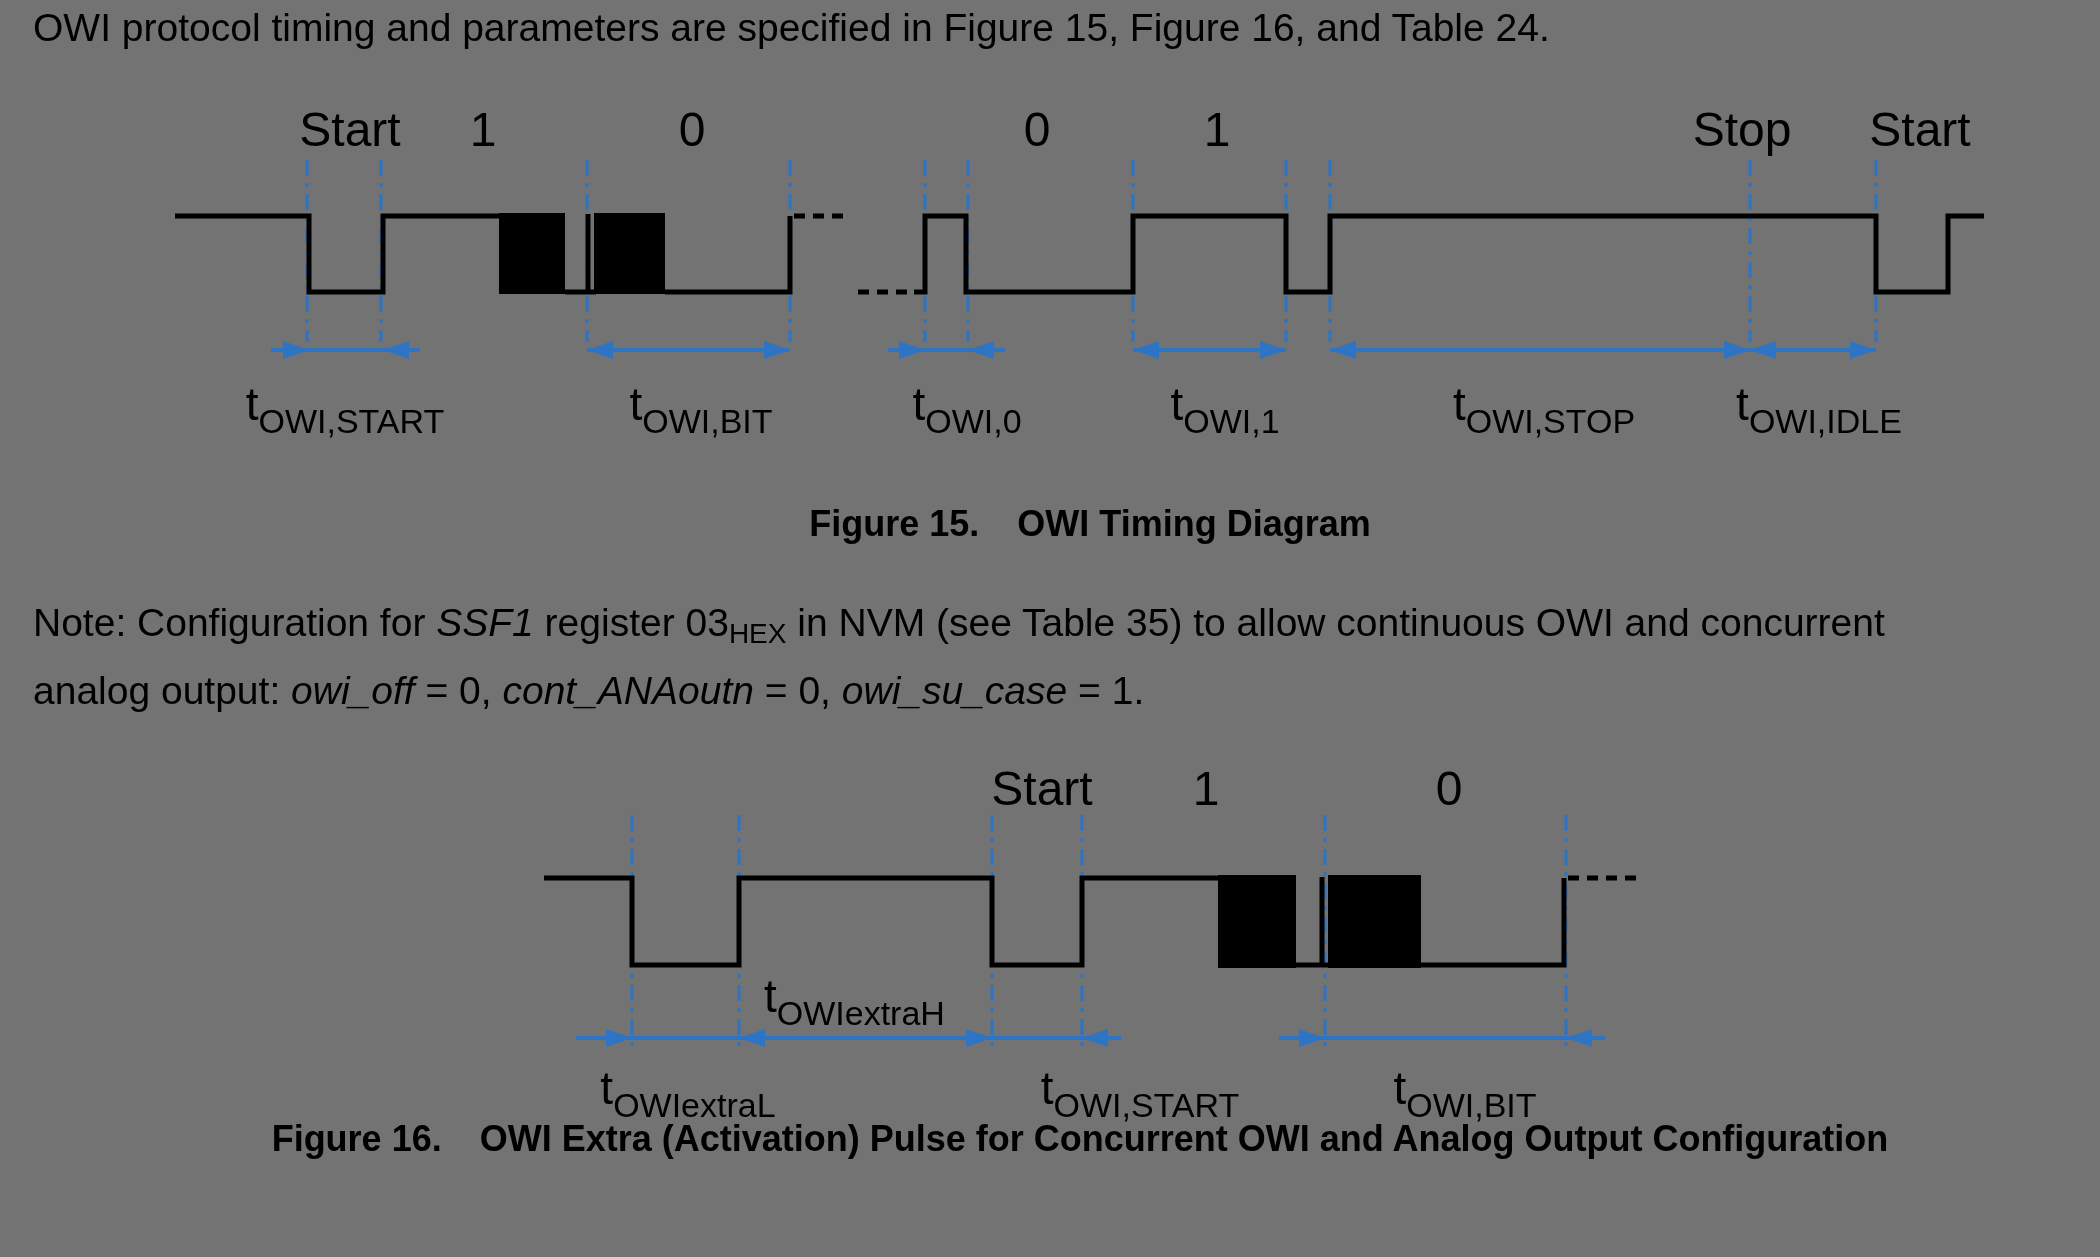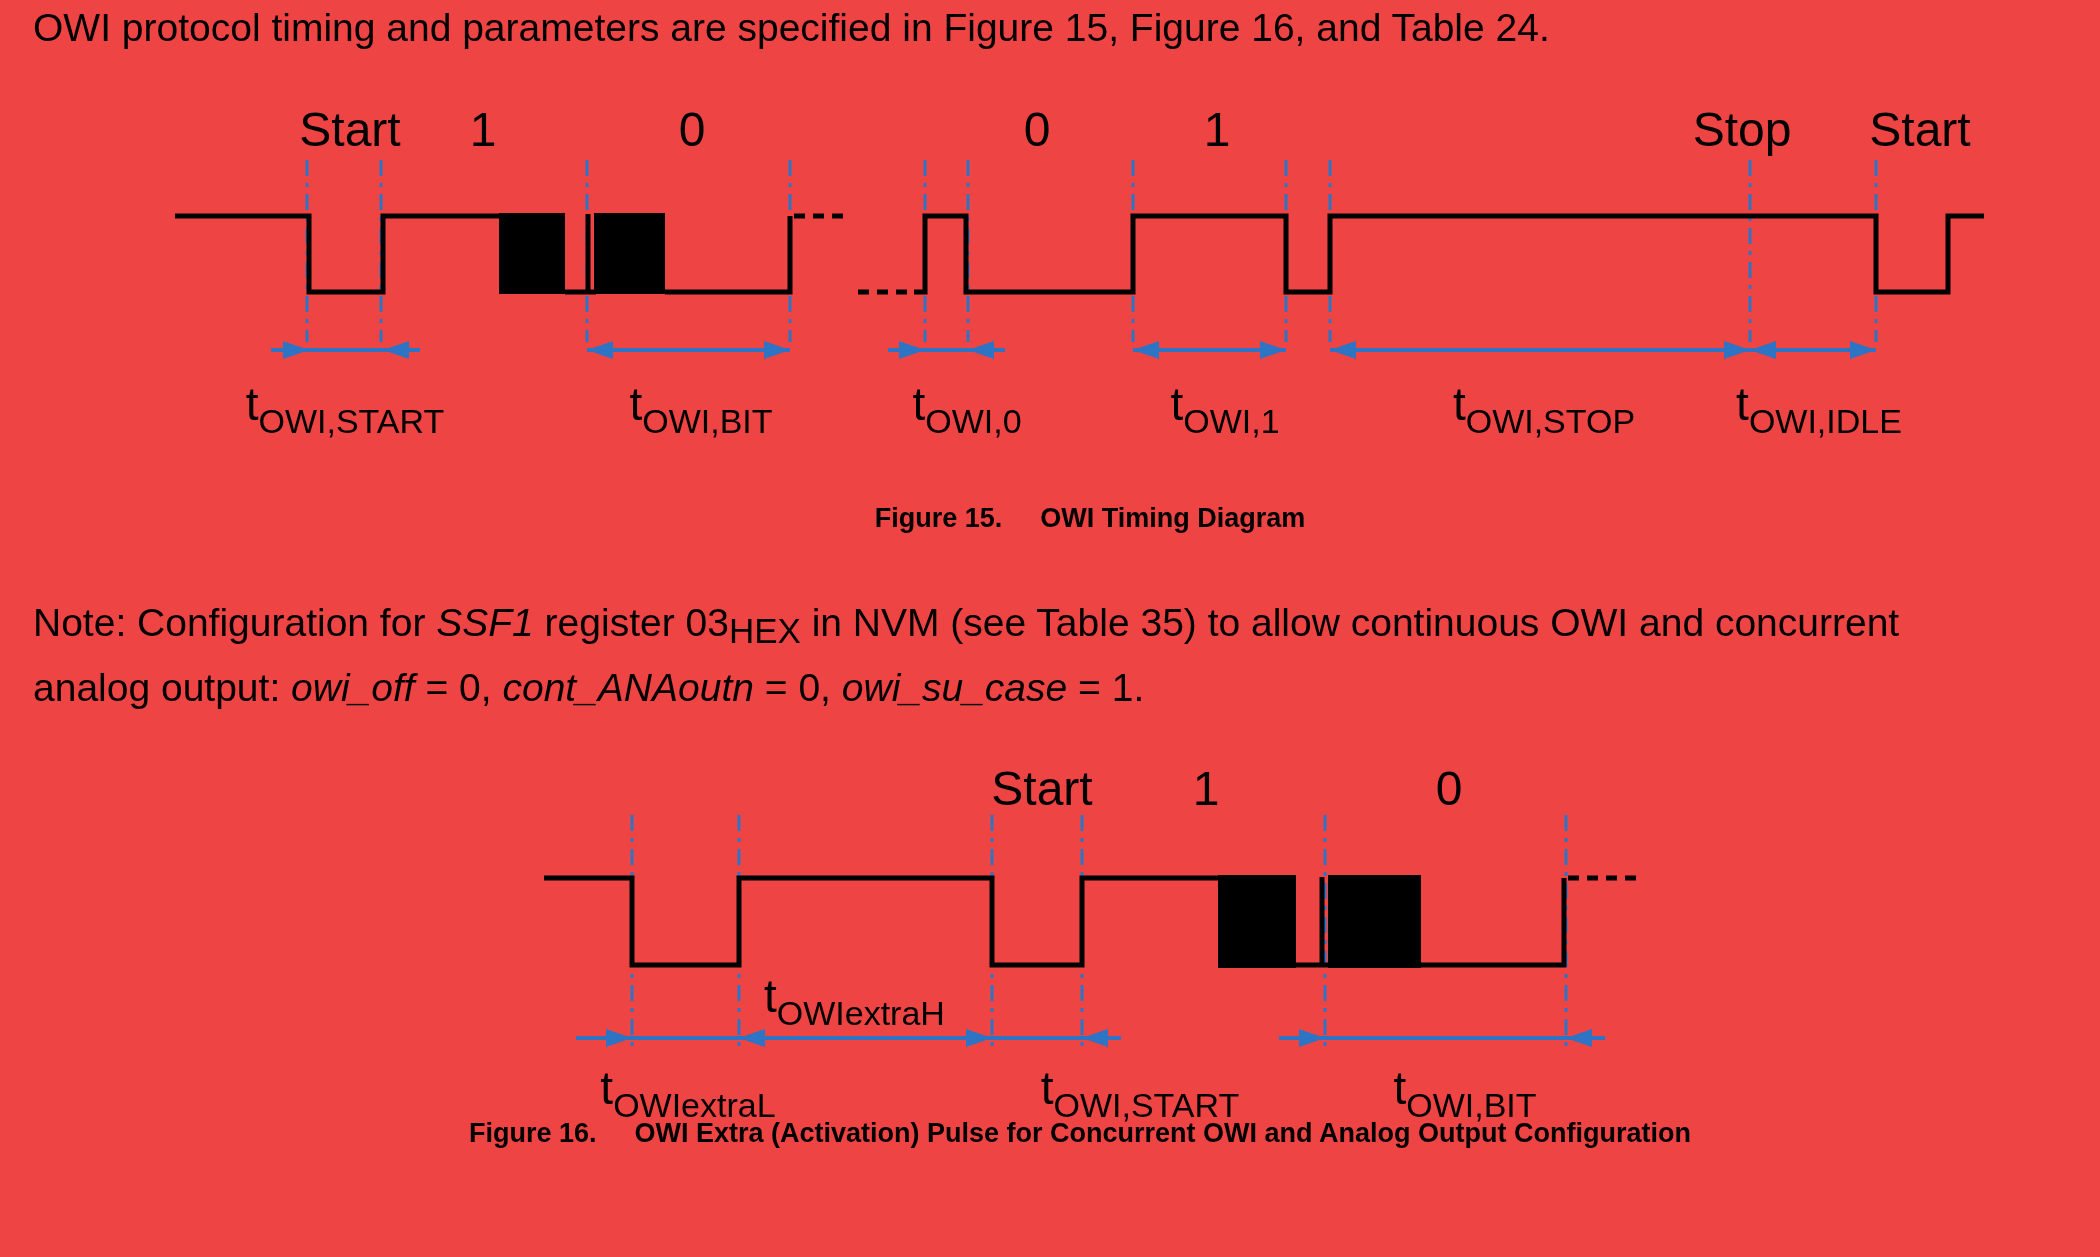--- a/index.html
+++ b/index.html
@@ -1,55 +1,55 @@
 <!DOCTYPE html>
 <html><head>
 <meta charset="utf-8">
 <style>
   html,body{margin:0;padding:0;background:#ffffff;}
   .page{
     position:relative;
     width:2100px;
     height:1257px;
-    background:#ef4444;
+    background:#737373;
     font-family:"Liberation Sans", sans-serif;
     color:#000;
     overflow:hidden;
   }
   .intro{
     position:absolute;
     left:33px; top:2px;
     width:2040px;
     font-size:39px;
     line-height:52px;
     margin:0;
   }
   .figsvg{position:absolute;left:0;display:block;}
   #fig15-svg{top:75px;}
   #fig16-svg{top:745px;}
   .caption{
     position:absolute;
-    font-size:27px;
+    font-size:36px;
     font-weight:bold;
     text-align:center;
     margin:0;
   }
   #fig15-caption{top:503px;left:80px;width:2020px;}
   #fig16-caption{top:1118px;left:60px;width:2040px;}
   .caption .cap-title{margin-left:38px;}
   .note{
     position:absolute;
     left:33px; top:594px;
     width:2045px;
     font-size:39px;
     line-height:57px;
     margin:0;
   }
   .note .em{font-style:italic;}
-  .note .sub{font-size:35px;vertical-align:-7px;}
+  .note .sub{font-size:28px;vertical-align:-7px;}
 </style>
 </head>
 <body>
 
 <div class="page">
 
   <p class="intro">OWI protocol timing and parameters are specified in Figure 15, Figure 16, and Table 24.</p>
 
   <svg id="fig15-svg" class="figsvg" width="2100" height="390" viewBox="0 75 2100 390" xmlns="http://www.w3.org/2000/svg">
       <text x="350" y="146" text-anchor="middle" font-size="48" font-family="&quot;Liberation Sans&quot;, sans-serif" fill="#000000">Start</text>

